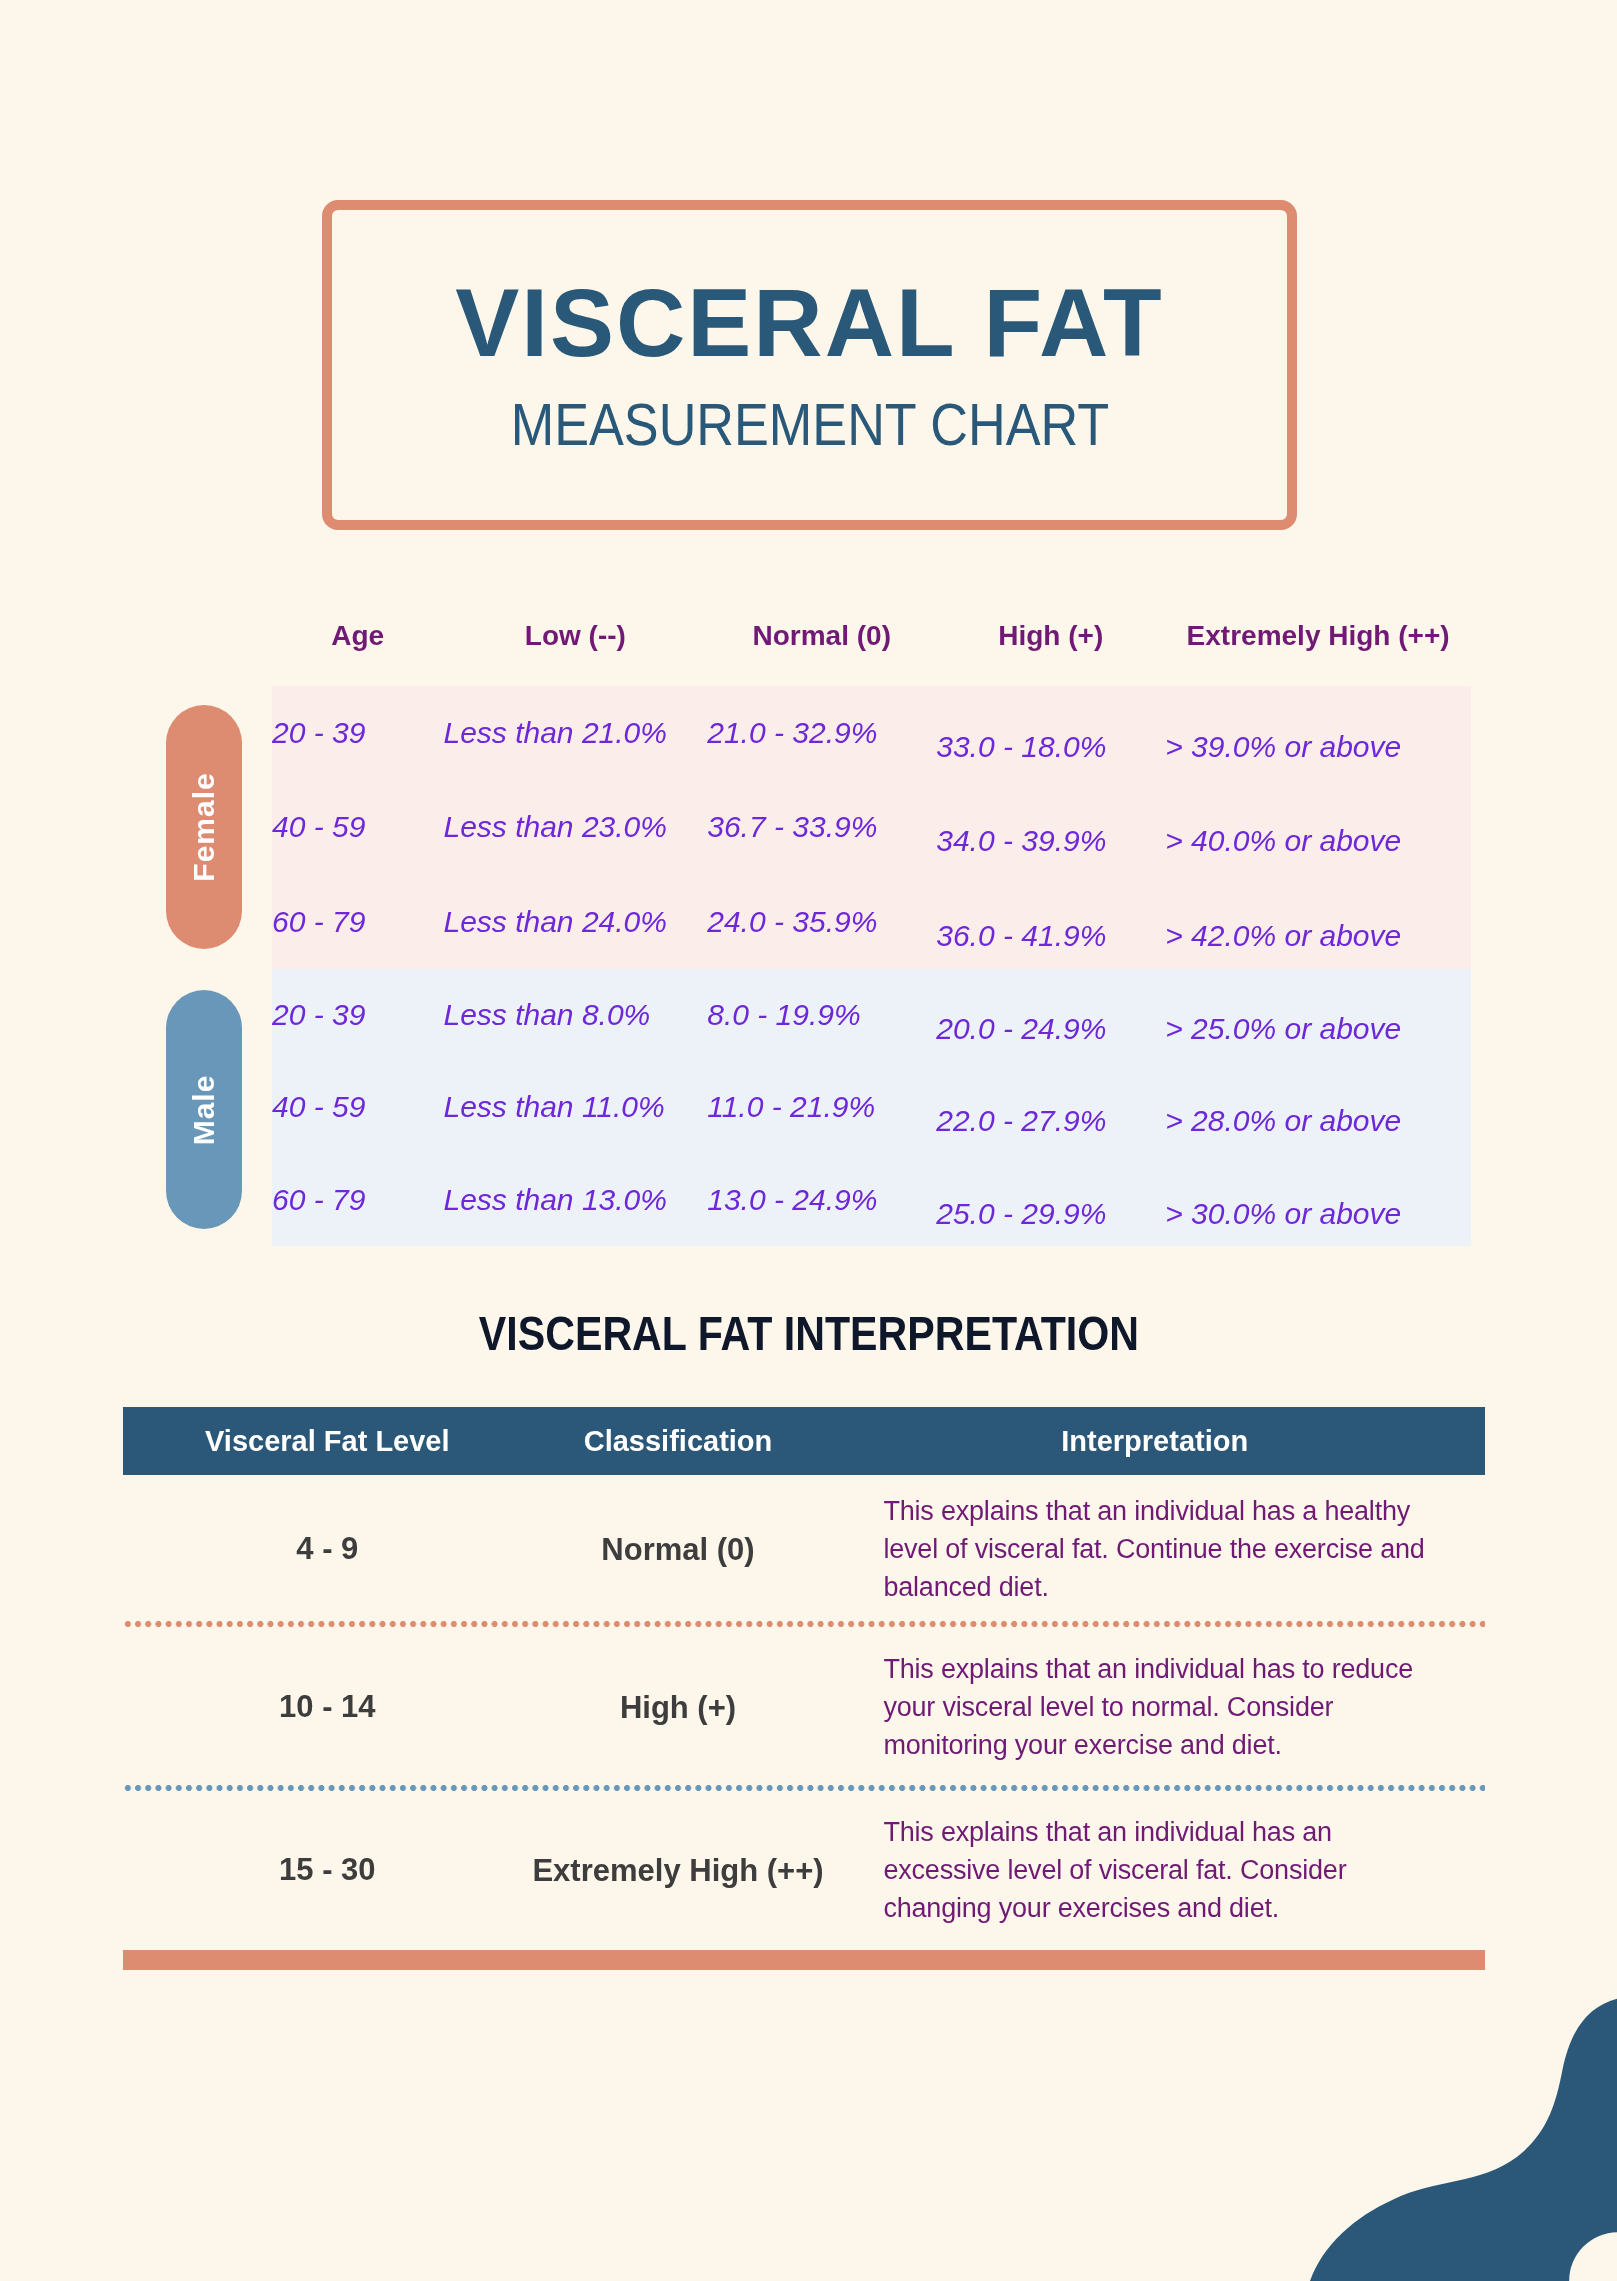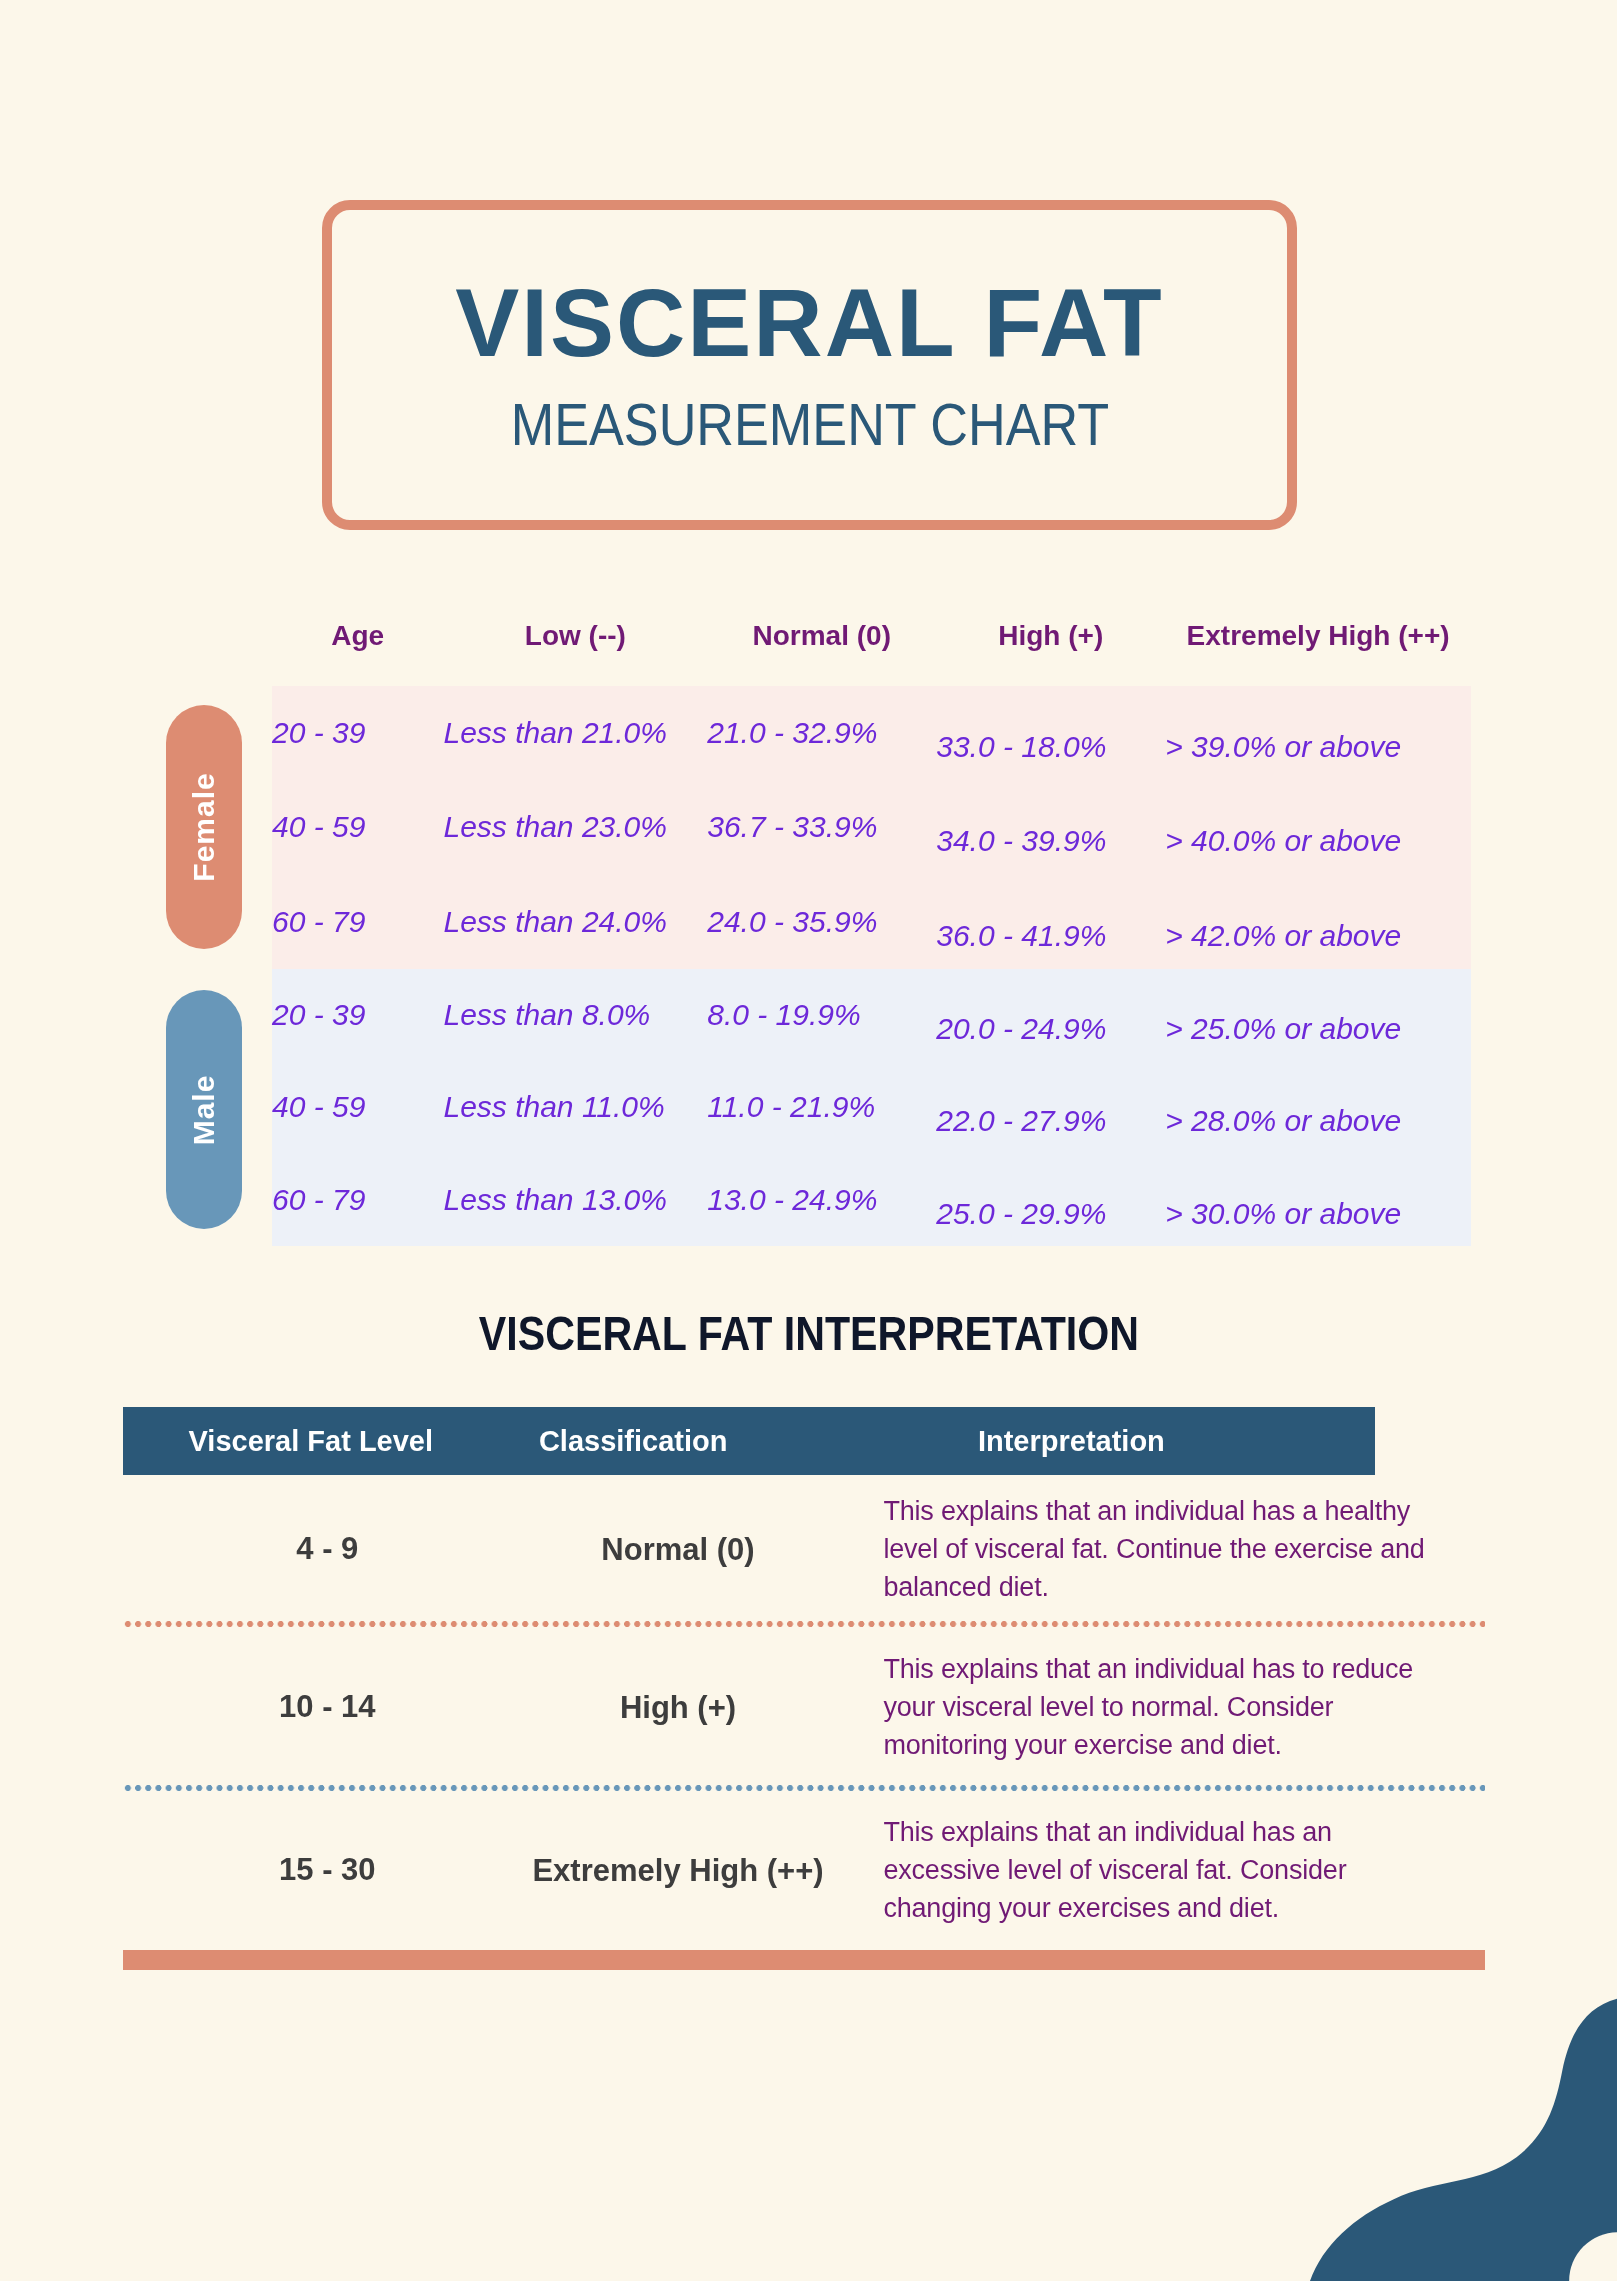--- a/index.html
+++ b/index.html
@@ -6,21 +6,21 @@
   .page {
     position:relative; width:1618px; height:2281px;
     background:#FCF7EA; overflow:hidden;
     font-family:"Liberation Sans","DejaVu Sans",sans-serif;
     color:#3D3D3D;
   }
 
   
   .title-box {
     position:absolute; left:322px; top:200px; width:975px; height:330px;
-    box-sizing:border-box; border:10.7px solid #DD8C72; border-radius:28px;
+    box-sizing:border-box; border:10.7px solid #DD8C72; border-radius:16px;
     display:flex; flex-direction:column; align-items:center; justify-content:center;
     text-align:center; gap:23.4px; background:transparent;
   }
   .title-main {
     font-size:96px; font-weight:bold; color:#2A5878; line-height:1;
     letter-spacing:2px; white-space:nowrap;
   }
   .title-sub {
     font-size:60px; font-weight:400; color:#2A5878; line-height:1;
     display:inline-block; transform:scaleX(0.87); white-space:nowrap;
@@ -53,21 +53,21 @@
 
   
   .interp-heading {
     position:absolute; left:0; top:1309px; width:1618px; text-align:center;
     color:#0f172a; font-weight:bold; font-size:49px; line-height:1;
   }
   .interp-heading > span { display:inline-block; transform:scaleX(0.84); white-space:nowrap; }
 
   .icols { display:grid; grid-template-columns:30% 21.5% 48.5%; }
   .iheader {
-    position:absolute; left:123px; top:1407px; width:1252px; height:68px;
+    position:absolute; left:123px; top:1407px; width:1362px; height:68px;
     background:#2B5878; align-items:center; text-align:center;
     color:#FFFFFF; font-weight:bold; font-size:29px; white-space:nowrap;
   }
   .irow { position:absolute; left:123px; width:1362px; height:146px; align-items:center; }
   .irow1 { top:1476px; } .irow2 { top:1634px; } .irow3 { top:1797px; }
   .ilevel, .iclass { text-align:center; font-weight:bold; font-size:31px; color:#3D3D3D; }
   .iclass { line-height:39px; }
   .itext {
     font-size:27px; line-height:38px; color:#701a75; text-align:left;
     padding-left:59px; padding-right:54px; letter-spacing:-0.2px;

